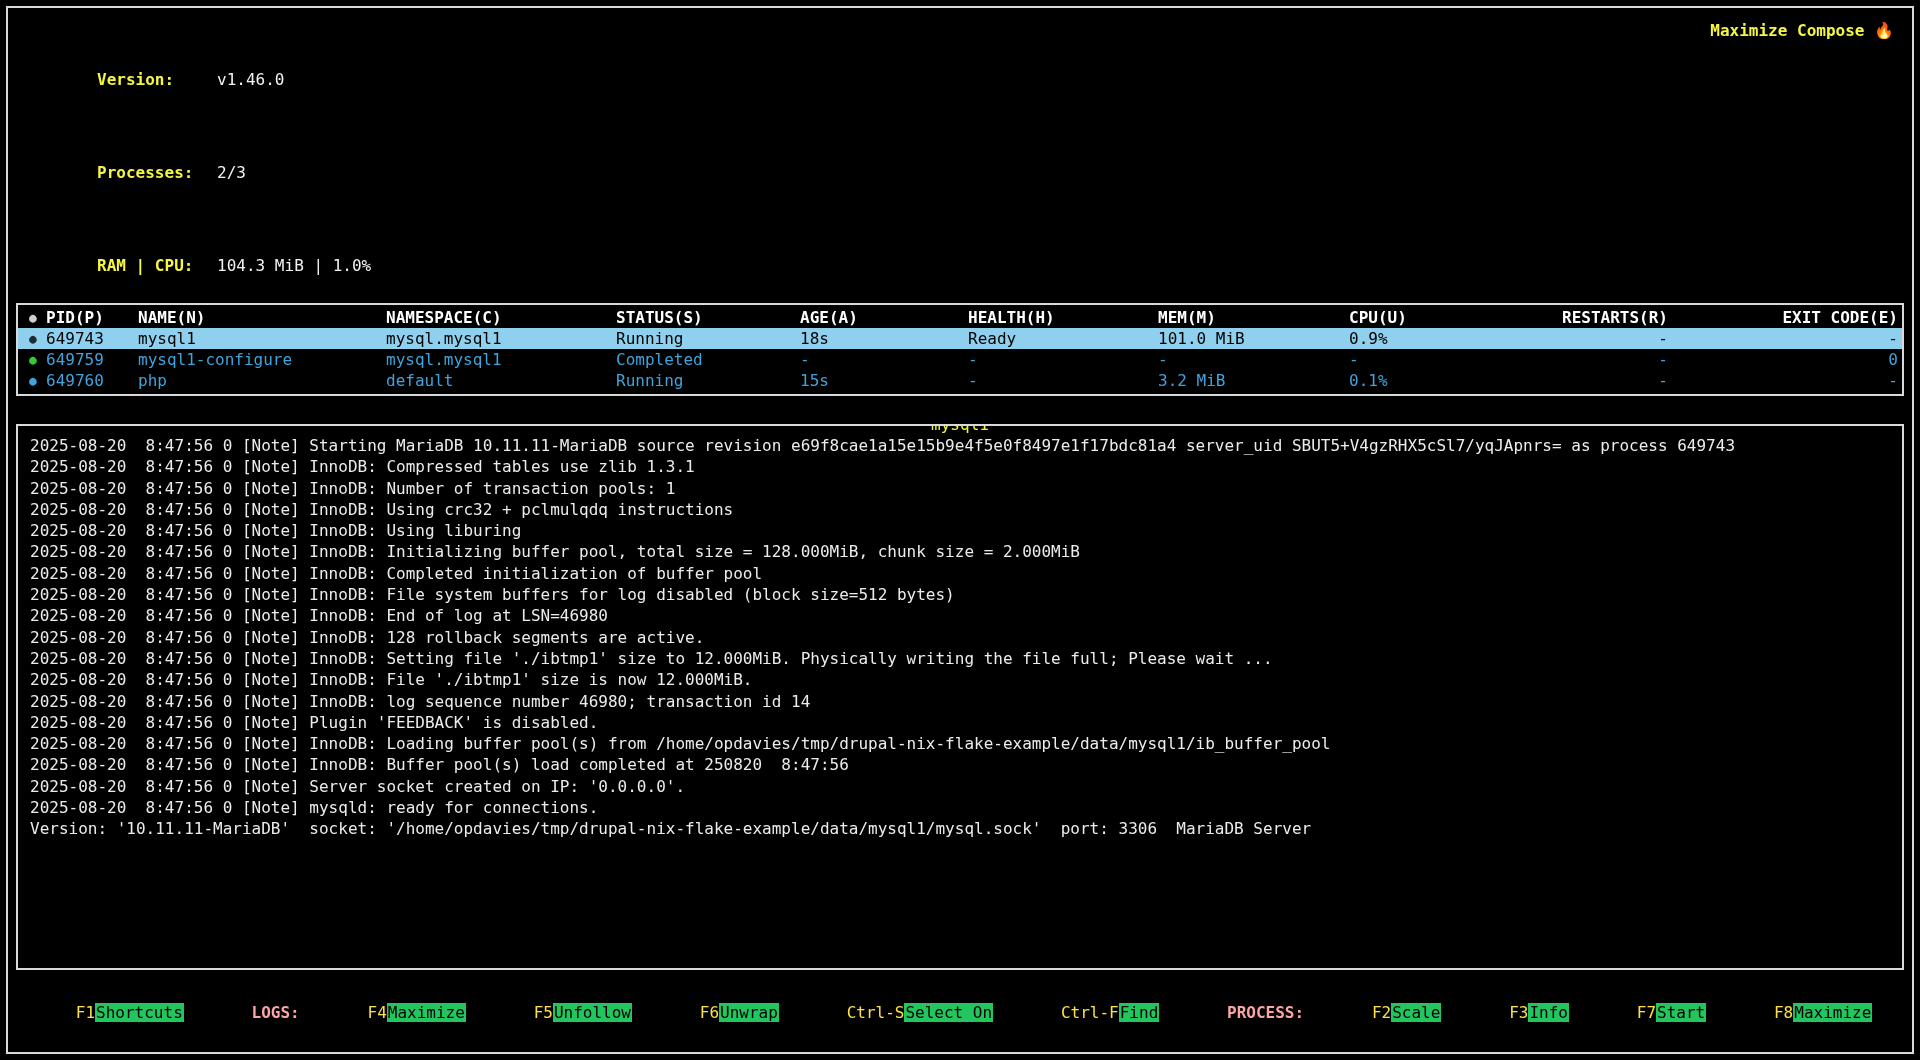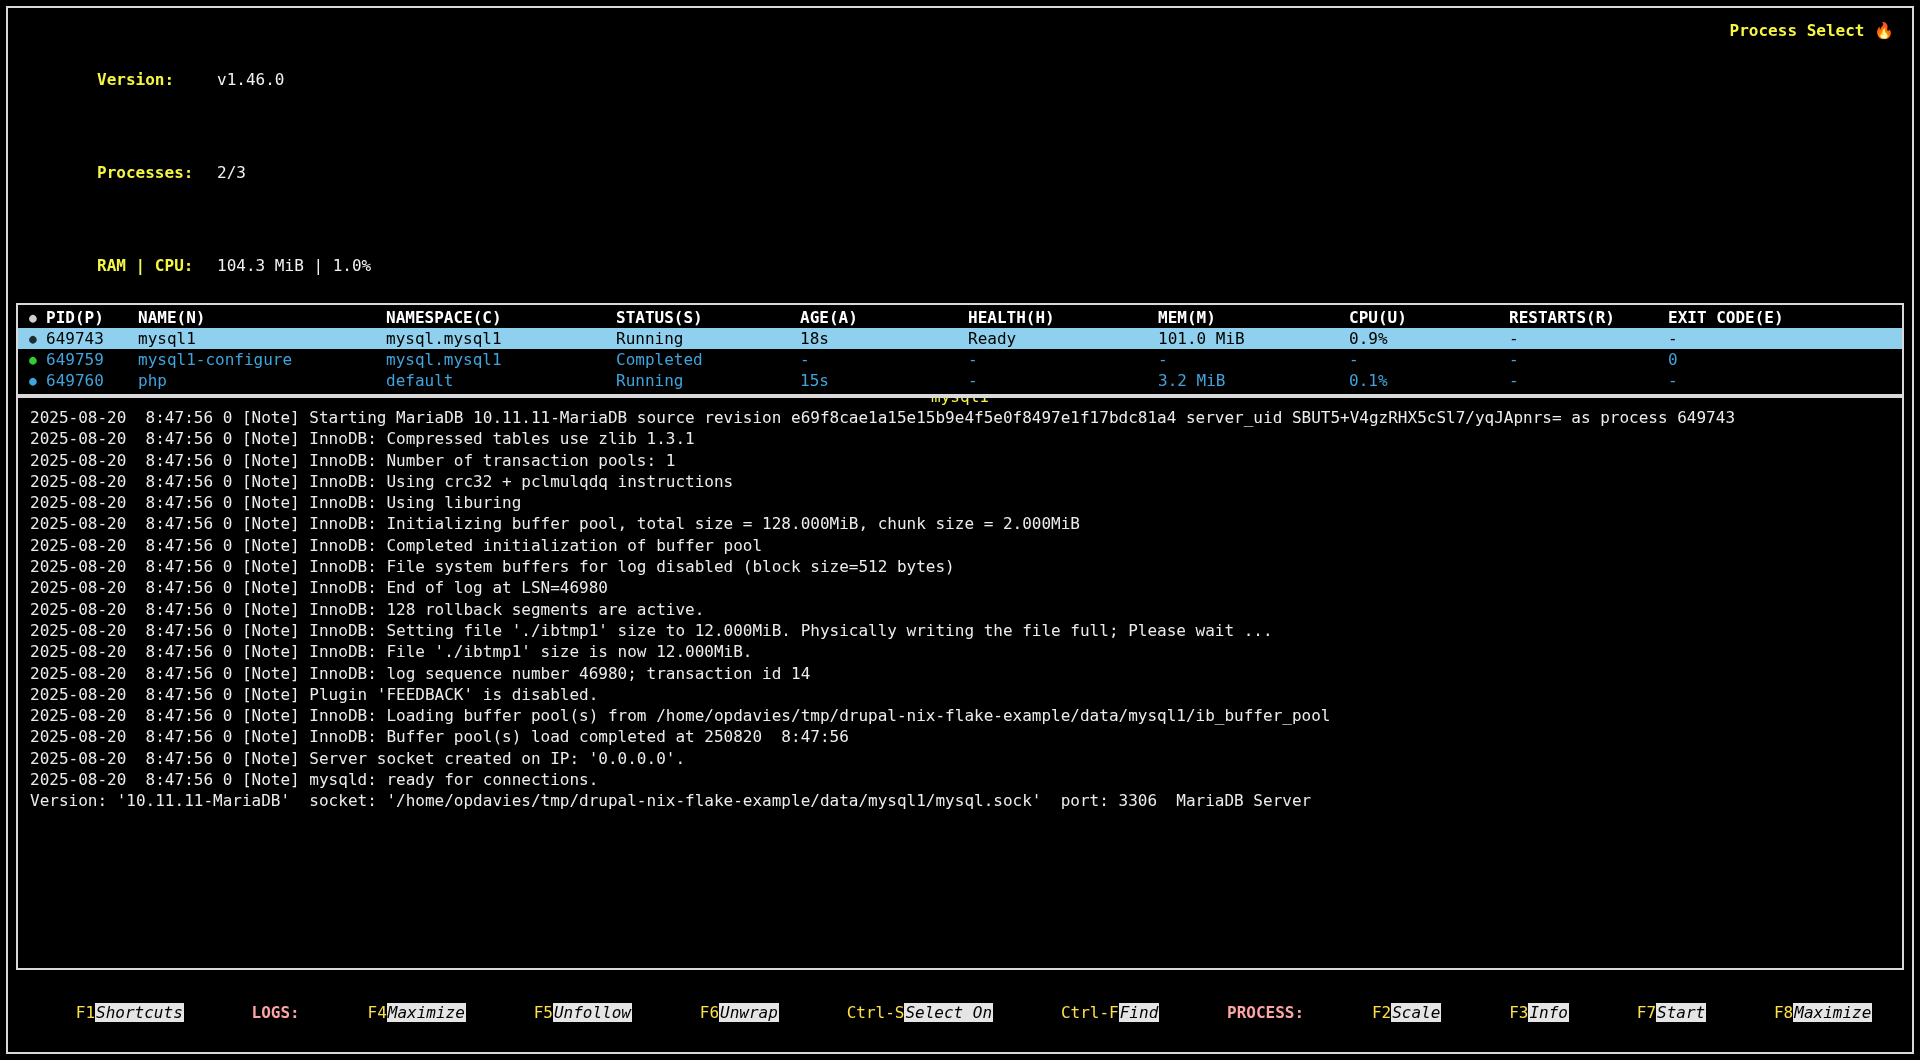--- a/index.html
+++ b/index.html
@@ -30,33 +30,34 @@
   .proc-box { border: 2px solid #d9d9d9; margin-top: 4px; padding: 2px 0 3px 0; }
   .trow {
     display: grid;
     grid-template-columns: 26px 92px 248px 230px 184px 168px 190px 191px 160px 1fr 230px;
     line-height: 21px;
     padding: 0 4px 0 2px;
     white-space: pre;
   }
   .thead { color: #ffffff; font-weight: bold; }
   .c { overflow: hidden; }
-  .c.right { text-align: left; }
+  .c.right { text-align: right; }
   .bullet { text-align: center; font-size: 13px; }
   .thead .bullet { color: #cfcfcf; }
   .row-normal { color: #3fa3dc; }
   .selected { background: #8fd0ee; color: #000000; }
   .bullet-dark  { color: #1d2b33; }
   .bullet-green { color: #33cc33; }
   .bullet-blue  { color: #3fa3dc; }
   
   .log-box {
     position: relative;
     border: 2px solid #d9d9d9;
     flex: 1;
+    margin-top: 28px;
     padding: 9px 12px;
     overflow: hidden;
   }
   .log-title {
     position: absolute;
     top: -12px; left: 50%;
     transform: translateX(-50%);
     background: #000;
     padding: 0 2px;
     color: #f5f543;
@@ -67,41 +68,41 @@
   .footer {
     display: flex;
     margin-top: 8px;
     padding: 2px 2px 0 2px;
     line-height: 22px;
     white-space: pre;
   }
   .seg { margin-right: 10px; flex: none; }
   .seg-key { color: #fde047; }
   .seg-label { color: #fca5a5; font-weight: bold; }
-  .seg-chip { background: #e5e5e5; color: #000; padding: 0 1px; font-style: italic; }
+  .seg-chip { background: #22c55e; color: #000; padding: 0 1px; }
 </style>
 </head>
 <body>
 
 <div class="screen">
 
   <div class="topbar">
     <div class="sysinfo">
       <div class="info-row">
         <span class="lbl">Version:</span><span class="val">v1.46.0</span>
       </div>
       <div class="info-row">
         <span class="lbl">Processes:</span><span class="val">2/3</span>
       </div>
       <div class="info-row">
         <span class="lbl">RAM | CPU:</span><span class="val">104.3 MiB | 1.0%</span>
       </div>
     </div>
     <div class="app-title">
-      <span>Process Select</span>
+      <span>Maximize Compose</span>
       <span class="flame">🔥</span>
     </div>
   </div>
 
   <div class="proc-box">
     <div class="trow thead">
       <span class="c bullet">●</span>
       <span class="c">PID(P)</span>
       <span class="c">NAME(N)</span>
       <span class="c">NAMESPACE(C)</span>

